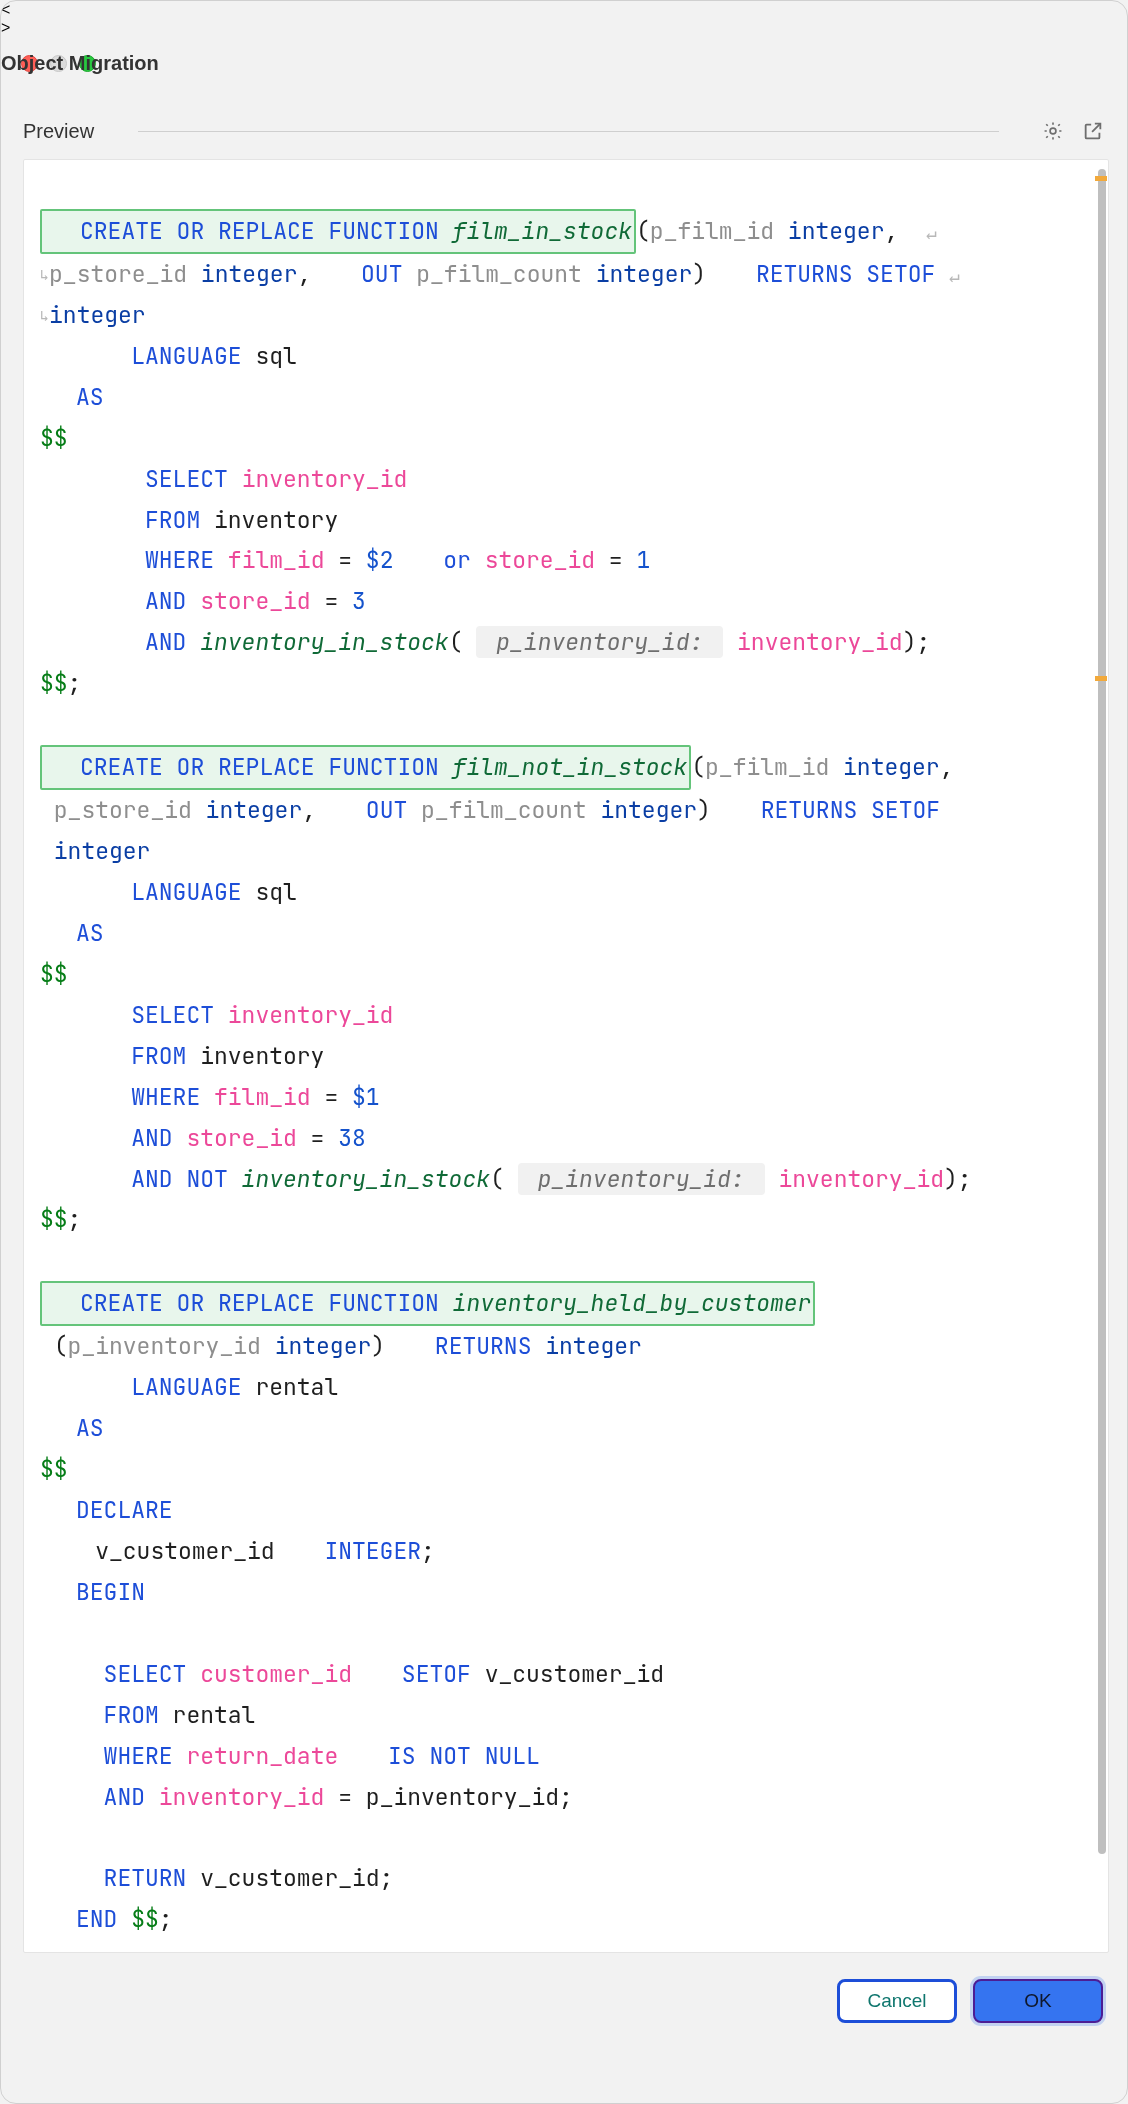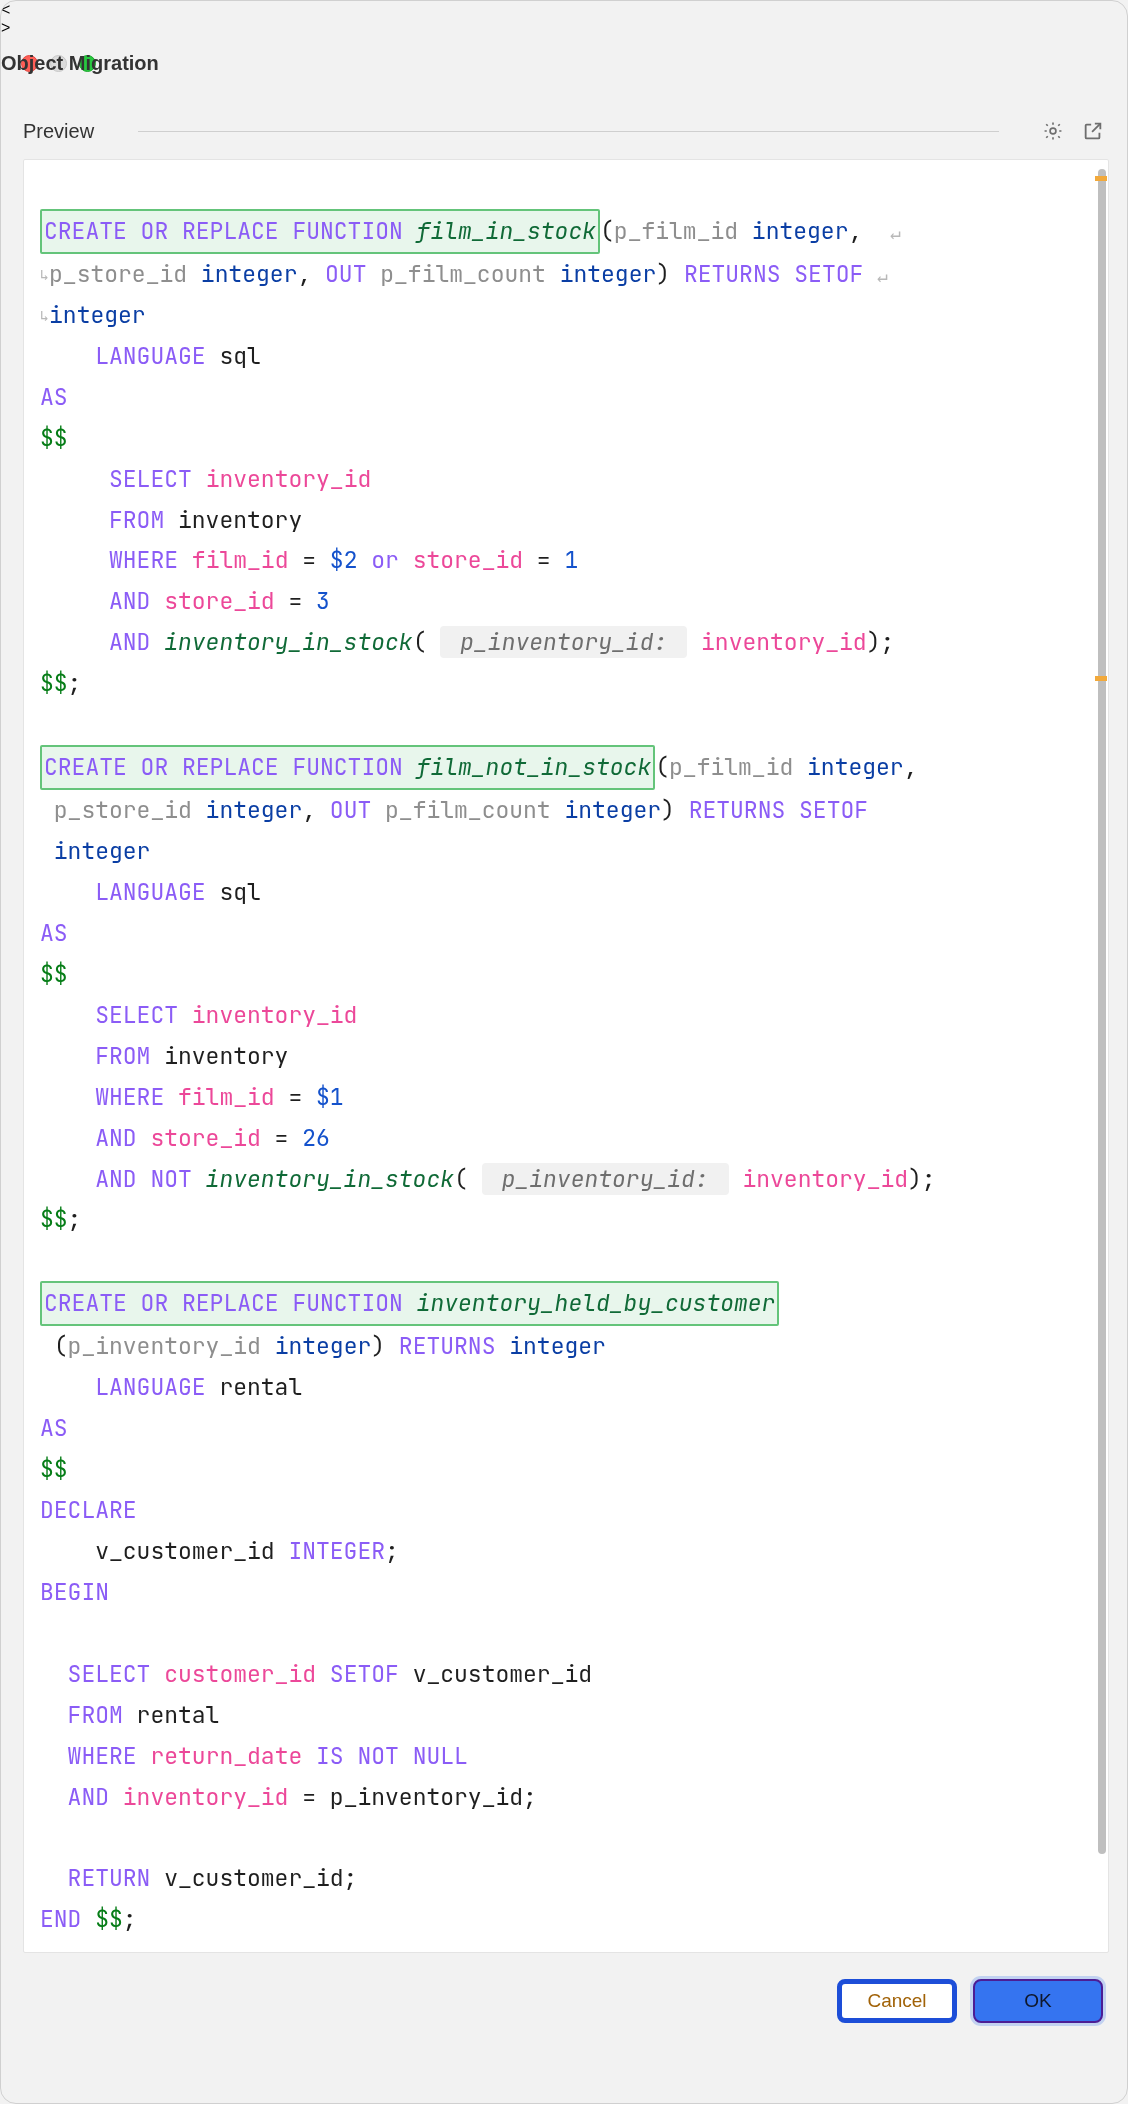--- a/index.html
+++ b/index.html
@@ -115,21 +115,21 @@
   }
   .marker {
     position: absolute;
     right: 1px;
     width: 12px;
     height: 5px;
     background: #f2a93b;
   }
 
   
-  .kw  { color: #8b5cf6; }
+  .kw  { color: #1d4ed8; margin-left: 36px; }
   .fn  { color: #106a37; font-style: italic; }   
   .ty  { color: #0a3ea4; }          
   .id  { color: #ec4899; }          
   .ido { color: #6e6e6e; font-style: italic; } 
   .num { color: #1452cc; }
   .dd  { color: #067d17; }          
   .gray{ color: #8e8e8e; text-align: center; }
   .wrap-glyph { color: #b8b8b8; font-size: 18px; }
   .min-indent { color: #b8b8b8; font-size: 15px; vertical-align: 2px;}
   .hlbox {
@@ -159,22 +159,22 @@
     height: 44px;
     min-width: 120px;
     font-size: 19px;
     border-radius: 8px;
     padding: 0 24px;
     cursor: pointer;
     display: flex; align-items: center; justify-content: center;
   }
   .btn-cancel {
     background: #ffffff;
-    border: 5px solid #1d4ed8;
-    color: #a16207;
+    border: 3px solid #1d4ed8;
+    color: #0f766e;
   }
   .btn-ok {
     background: #3574f0;
     border: 2px solid #4c1d95;
     color: #0f172a;
     min-width: 130px;
     box-shadow: 0 0 0 3px rgba(53,116,240,0.25);
   }
 </style>
 
@@ -231,21 +231,21 @@
 
 <span class="hlbox"><span class="kw">CREATE OR REPLACE FUNCTION </span><span class="fn">film_not_in_stock</span></span><span>(</span><span class="gray">p_film_id </span><span class="ty">integer</span><span>,</span>
 <span class="gray"> p_store_id </span><span class="ty">integer</span><span>, </span><span class="kw">OUT</span><span class="gray"> p_film_count </span><span class="ty">integer</span><span>) </span><span class="kw">RETURNS SETOF</span>
 <span class="ty"> integer</span>
     <span class="kw">LANGUAGE</span><span> sql</span>
 <span class="kw">AS</span>
 <span class="dd">$$</span>
     <span class="kw">SELECT</span><span class="id"> inventory_id</span>
     <span class="kw">FROM</span><span> inventory</span>
     <span class="kw">WHERE</span><span class="id"> film_id</span><span> = </span><span class="num">$1</span>
-    <span class="kw">AND</span><span class="id"> store_id</span><span> = </span><span class="num">26</span>
+    <span class="kw">AND</span><span class="id"> store_id</span><span> = </span><span class="num">38</span>
     <span class="kw">AND NOT</span><span class="fn"> inventory_in_stock</span><span>( </span><span class="hint-pill"><span class="ido">p_inventory_id:</span></span><span class="id"> inventory_id</span><span>);</span>
 <span class="dd">$$</span><span>;</span>
 
 <span class="hlbox"><span class="kw">CREATE OR REPLACE FUNCTION </span><span class="fn">inventory_held_by_customer</span></span>
 <span> (</span><span class="gray">p_inventory_id </span><span class="ty">integer</span><span>) </span><span class="kw">RETURNS</span><span class="ty"> integer</span>
     <span class="kw">LANGUAGE</span><span> rental</span>
 <span class="kw">AS</span>
 <span class="dd">$$</span>
 <span class="kw">DECLARE</span>
 <span>    v_customer_id </span><span class="kw">INTEGER</span><span>;</span>

